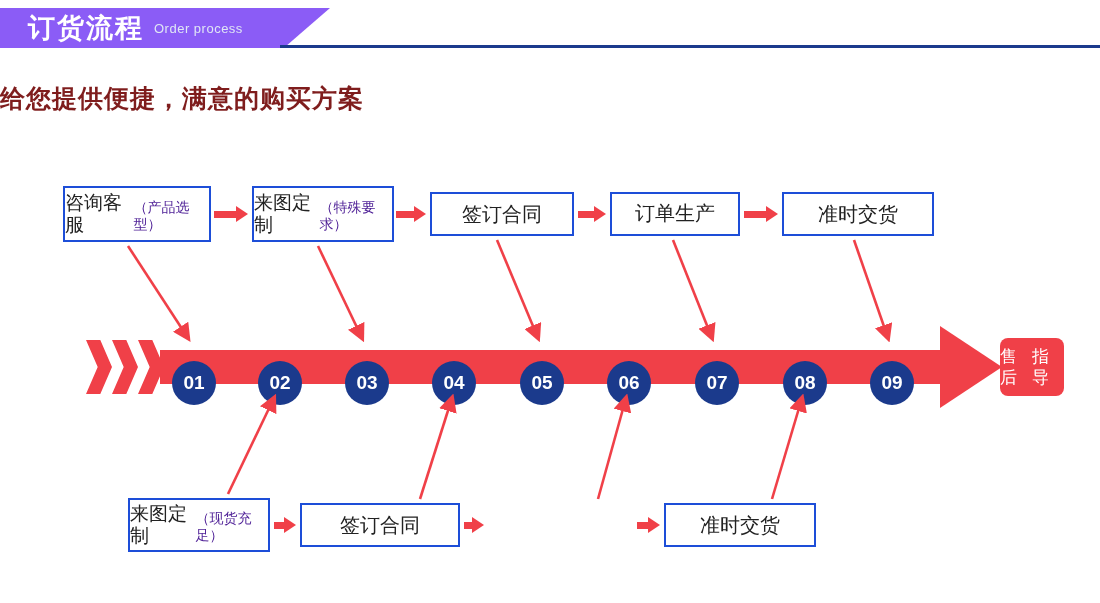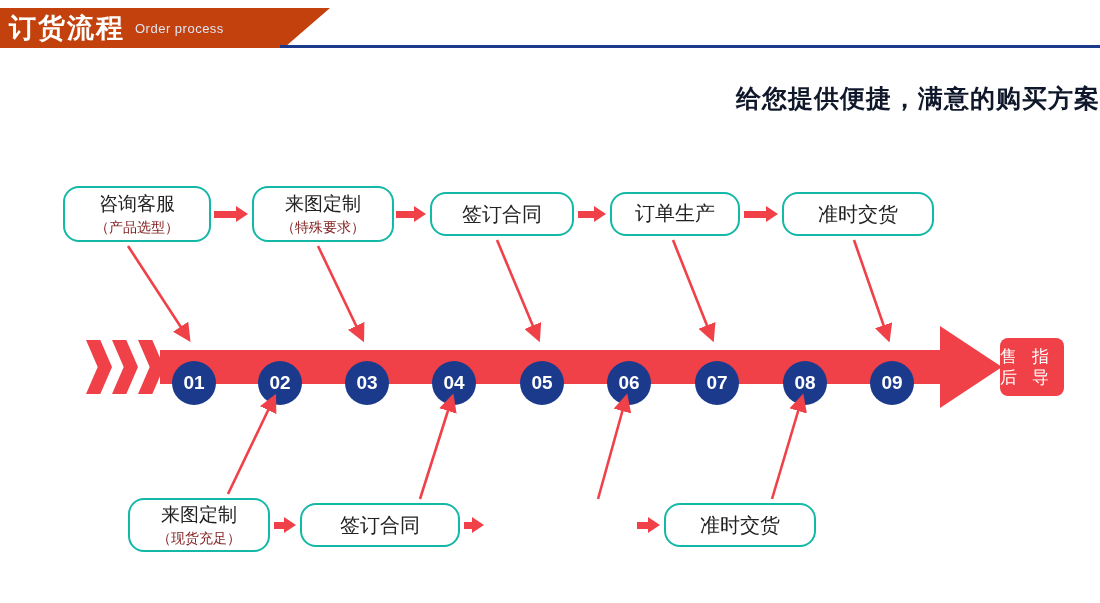--- a/index.html
+++ b/index.html
@@ -19,26 +19,26 @@
     height: 603px;
   }
 
   
   .header-banner {
     position: absolute;
     left: 0;
     top: 8px;
     width: 330px;
     height: 40px;
-    background: #c2410c;
+    background: #8b5cf6;
     
     clip-path: polygon(0 0, 100% 0, 86% 100%, 0 100%);
     display: flex;
     align-items: center;
-    padding-left: 9px;
+    padding-left: 28px;
     box-sizing: border-box;
   }
   .header-cn {
     color: #ffffff;
     font-size: 27px;
     font-weight: bold;
     letter-spacing: 2px;
     line-height: 1;
   }
   .header-en {
@@ -56,23 +56,23 @@
     height: 3px;
     background: #1b3a8c;
   }
 
   
   .subtitle {
     position: absolute;
     left: 0;
     top: 82px;
     width: 1100px;
-    text-align: right;
+    text-align: left;
     font-size: 25px;
-    color: #0f172a;
+    color: #7f1d1d;
     font-weight: bold;
     letter-spacing: 1px;
   }
 
   
   .bar {
     position: absolute;
     left: 160px;
     top: 350px;
     width: 790px;
@@ -113,40 +113,39 @@
     display: flex;
     align-items: center;
     justify-content: center;
     top: 361px;
     font-family: "Liberation Sans", sans-serif;
   }
 
   
   .box {
     position: absolute;
-    border: 2px solid #14b8a6;
-    border-radius: 16px;
+    border: 2px solid #1d4ed8;
+    border-radius: 0;
     background: #ffffff;
     display: flex;
-    flex-direction: column;
+    flex-direction: row;
     align-items: center;
     justify-content: center;
     box-sizing: border-box;
   }
   .box .l1 {
     font-size: 19px;
     color: #222222;
     line-height: 1.15;
   }
   .box .l2 {
     font-size: 14px;
-    color: #7f1d1d;
+    color: #4c1d95;
     line-height: 1.2;
     margin-top: 4px;
-    text-align: center;
   }
   .box.single .l1 {
     font-size: 20px;
   }
 
   
   .hconn {
     position: absolute;
     height: 10px;
     display: flex;

